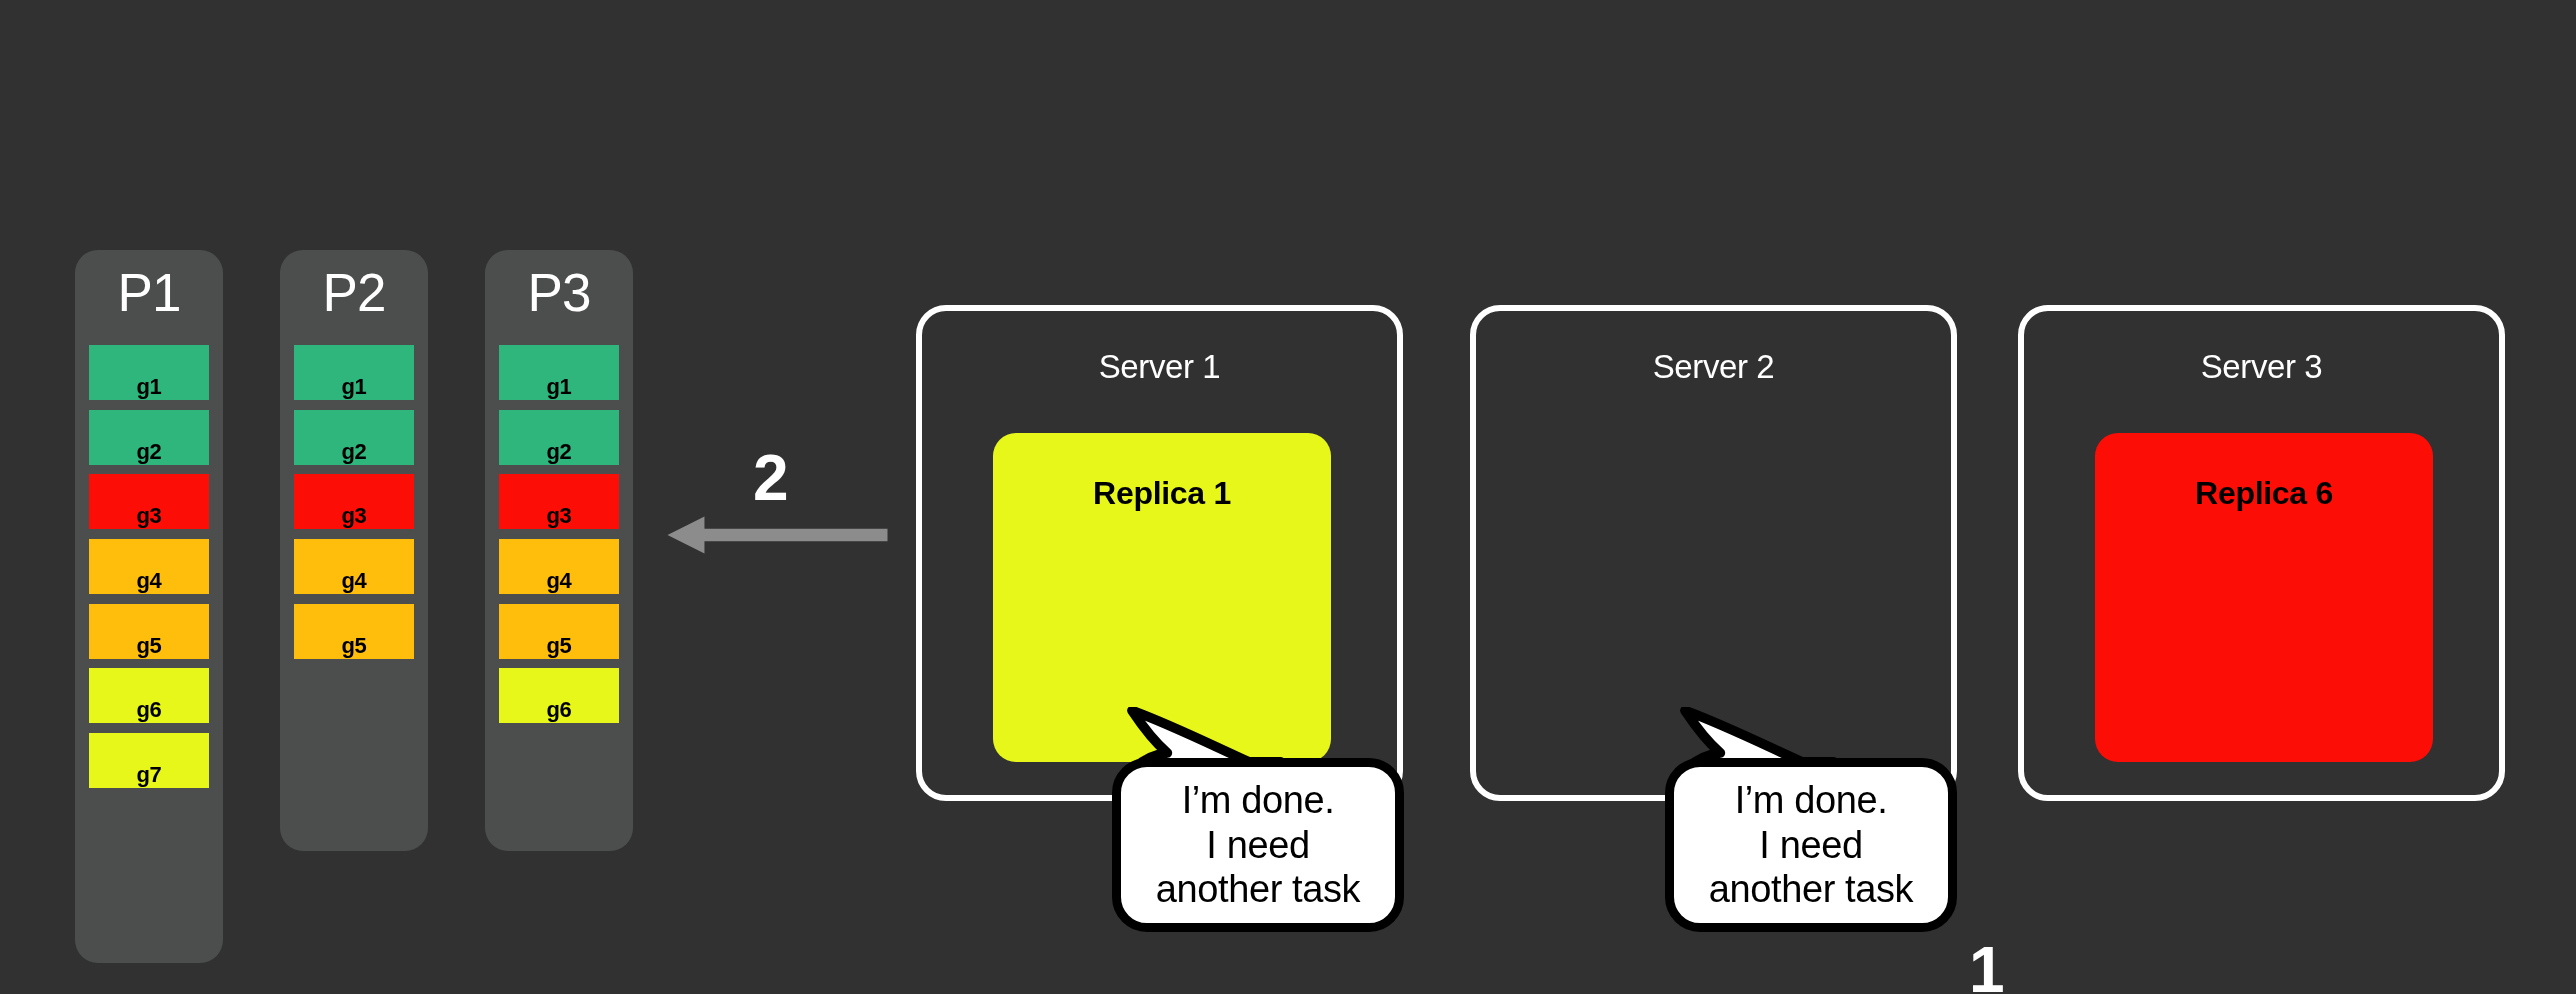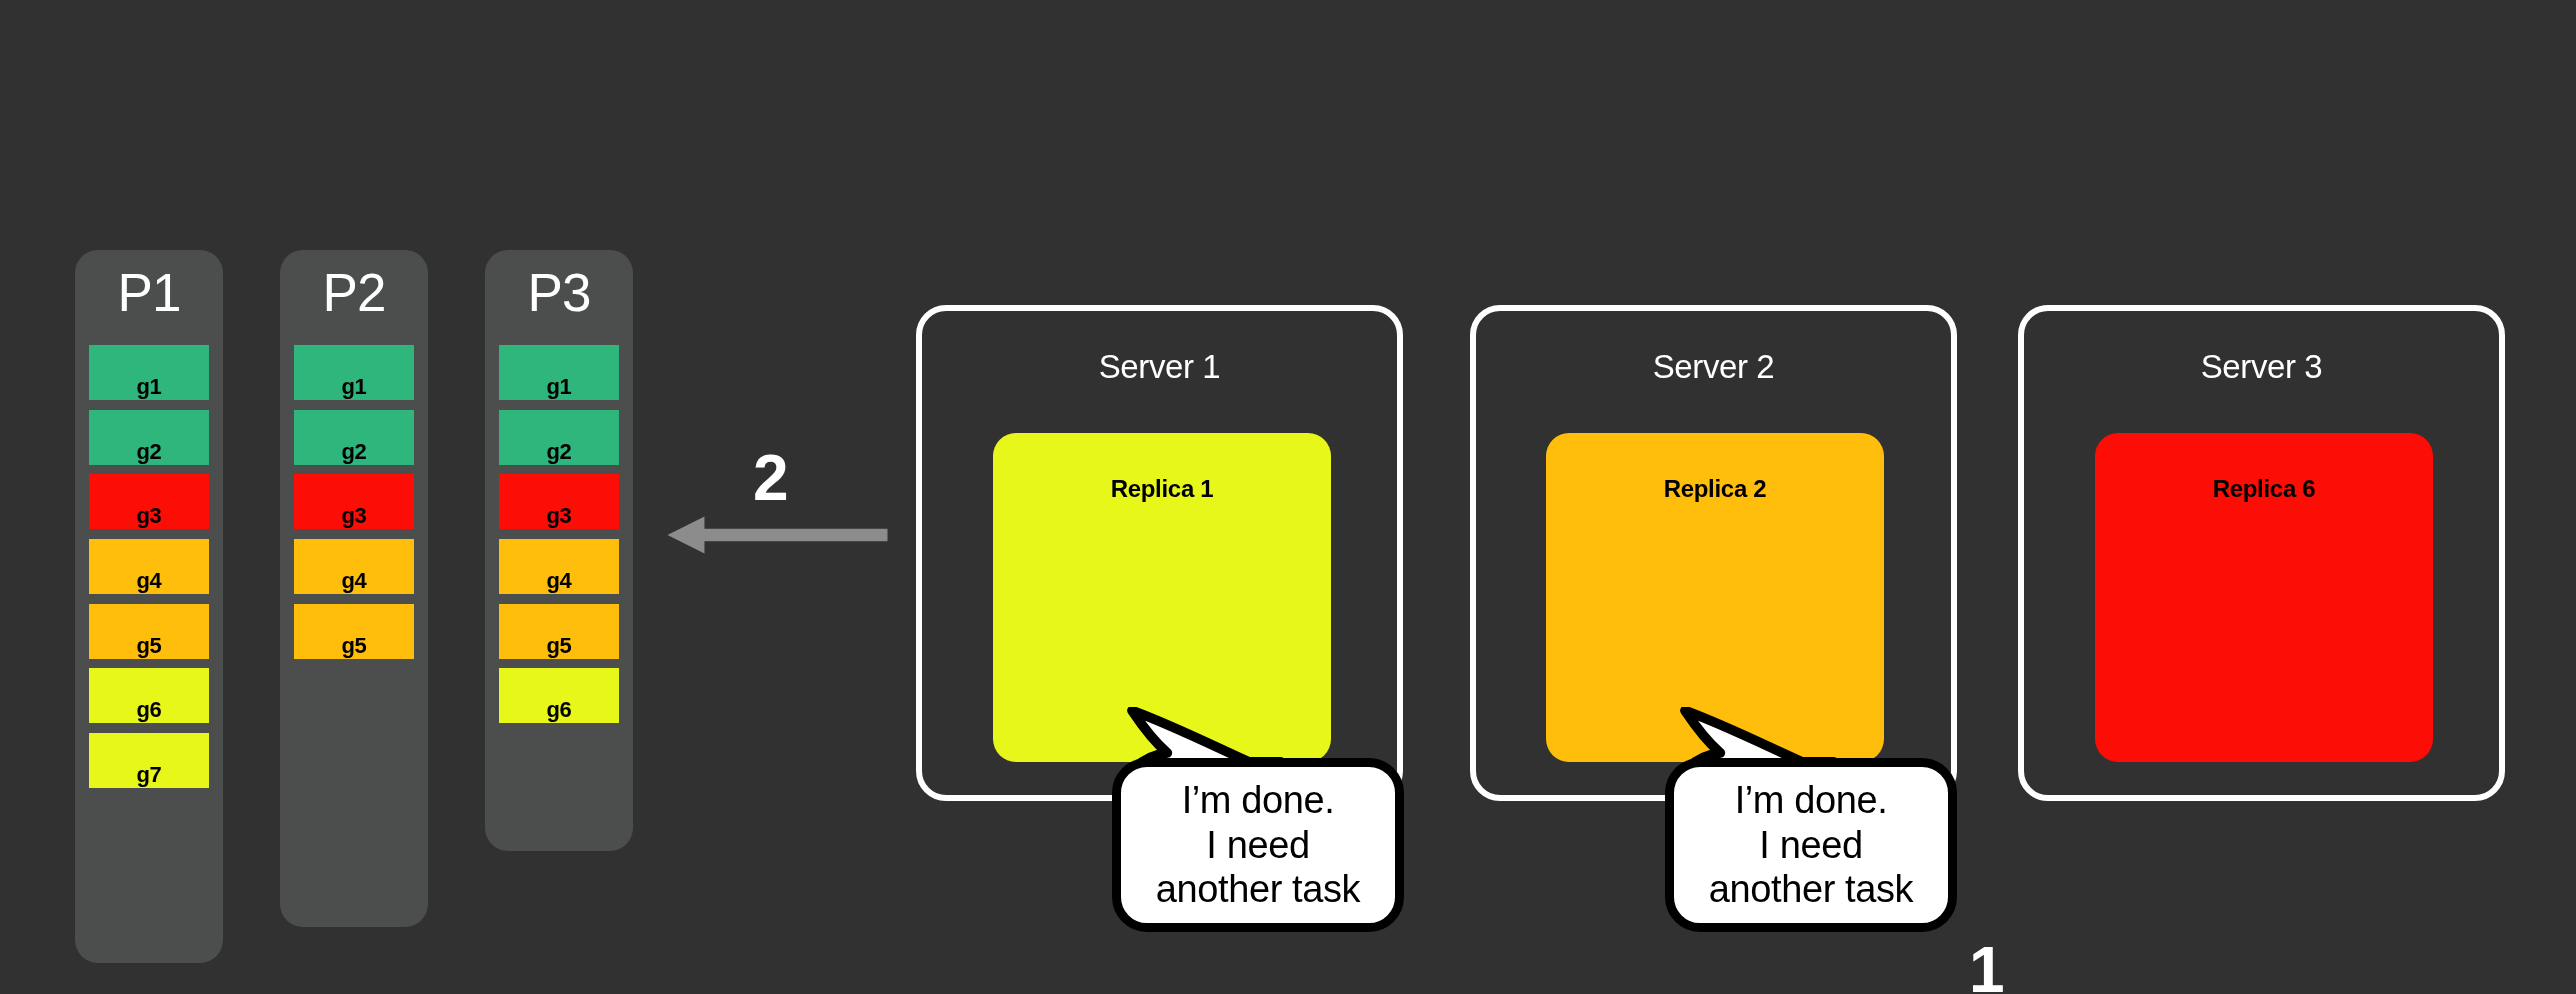--- a/index.html
+++ b/index.html
@@ -95,21 +95,21 @@
     border-radius: 23px;
     box-sizing: border-box;
   }
   .replica-label {
     position: absolute;
     top: 44px;
     left: 0;
     right: 0;
     text-align: center;
     color: #000000;
-    font-size: 24px;
+    font-size: 32px;
     font-weight: bold;
     letter-spacing: -0.3px;
     line-height: 1;
   }
 
   
   .bubble {
     position: absolute;
   }
   .bubble-body {
@@ -170,21 +170,21 @@
         </div>
       <div class="gblock" style="background:#e8f71a;">
           <span>g6</span>
         </div>
       <div class="gblock" style="background:#e8f71a;">
           <span>g7</span>
         </div>
     </div>
   </div>
 
-  <div class="partition" style="left:280px; top:250px; width:148px; height:677px;">
+  <div class="partition" style="left:280px; top:250px; width:148px; height:601px;">
     <div class="partition-title">P2</div>
     <div class="partition-blocks">
       <div class="gblock" style="background:#2eb67d;">
           <span>g1</span>
         </div>
       <div class="gblock" style="background:#2eb67d;">
           <span>g2</span>
         </div>
       <div class="gblock" style="background:#fc0d06;">
           <span>g3</span>
@@ -244,23 +244,20 @@
     <div class="bubble-body">
       <div class="bubble-line">I’m done.</div>
       <div class="bubble-line">I need</div>
       <div class="bubble-line">another task</div>
     </div>
   </div>
 
   <div class="server" style="left:1470px; top:305px; width:487px; height:496px;">
     <div class="server-title">Server 2</div>
   </div>
-  <div class="replica" style="left:1546px; top:433px; width:338px; height:329px; background:#ffbe0b;">
-    <div class="replica-label">Replica 2</div>
-  </div>
 
   <div class="bubble" style="left:1665px; top:707px; width:292px; height:225px;">
     <svg class="bubble-tail" viewBox="0 0 190 120">
       <path d="M 8 118 C 6 74 28 56 58 52 C 44 40 30 22 18 4 C 62 20 110 44 150 62 L 186 62 L 186 118 Z" fill="#ffffff" stroke="#000000" stroke-width="11" stroke-linejoin="round"></path>
     </svg>
     <div class="bubble-body">
       <div class="bubble-line">I’m done.</div>
       <div class="bubble-line">I need</div>
       <div class="bubble-line">another task</div>
     </div>

